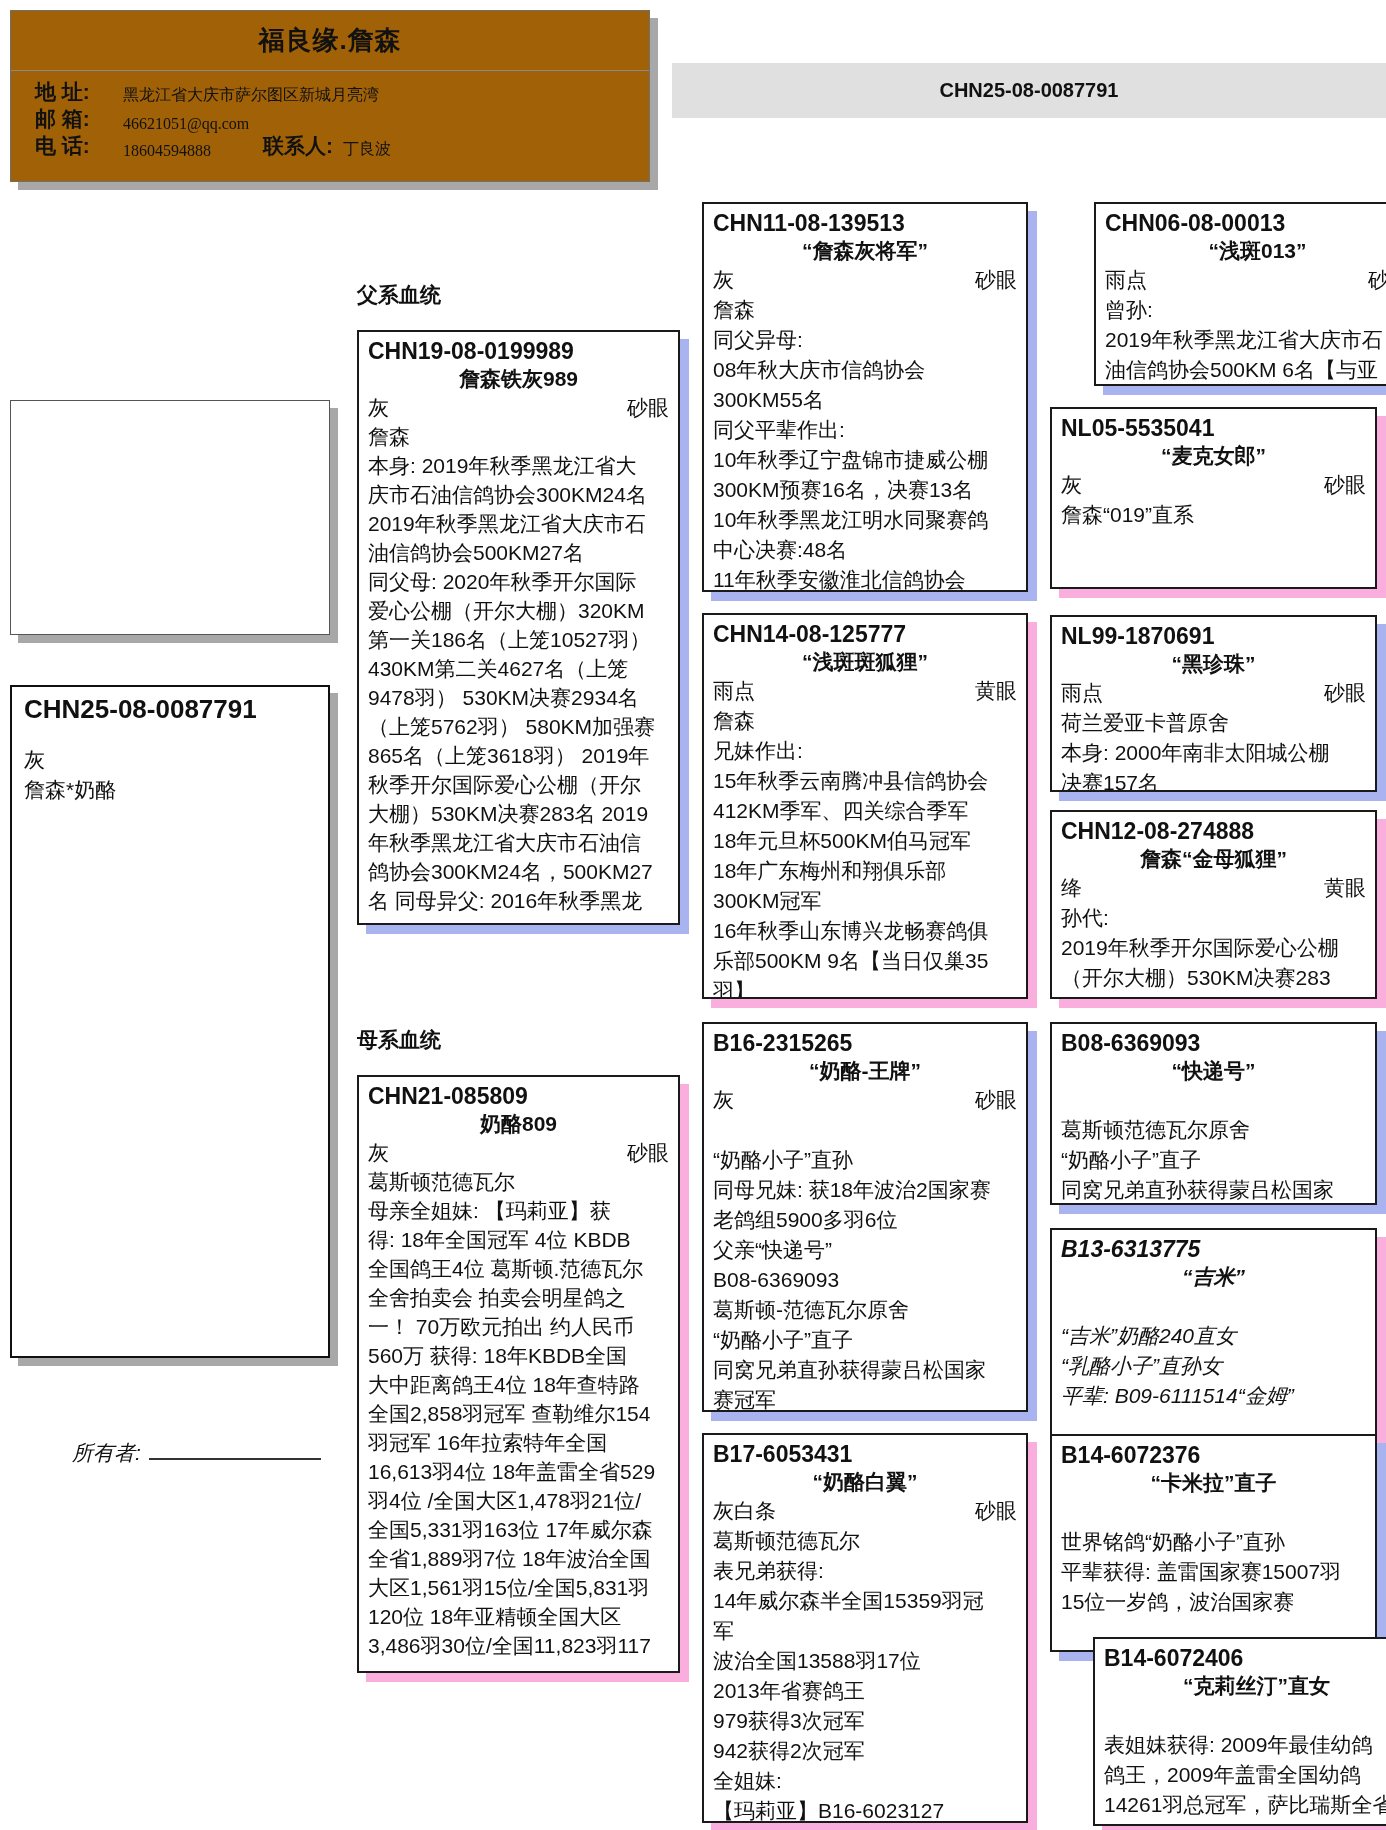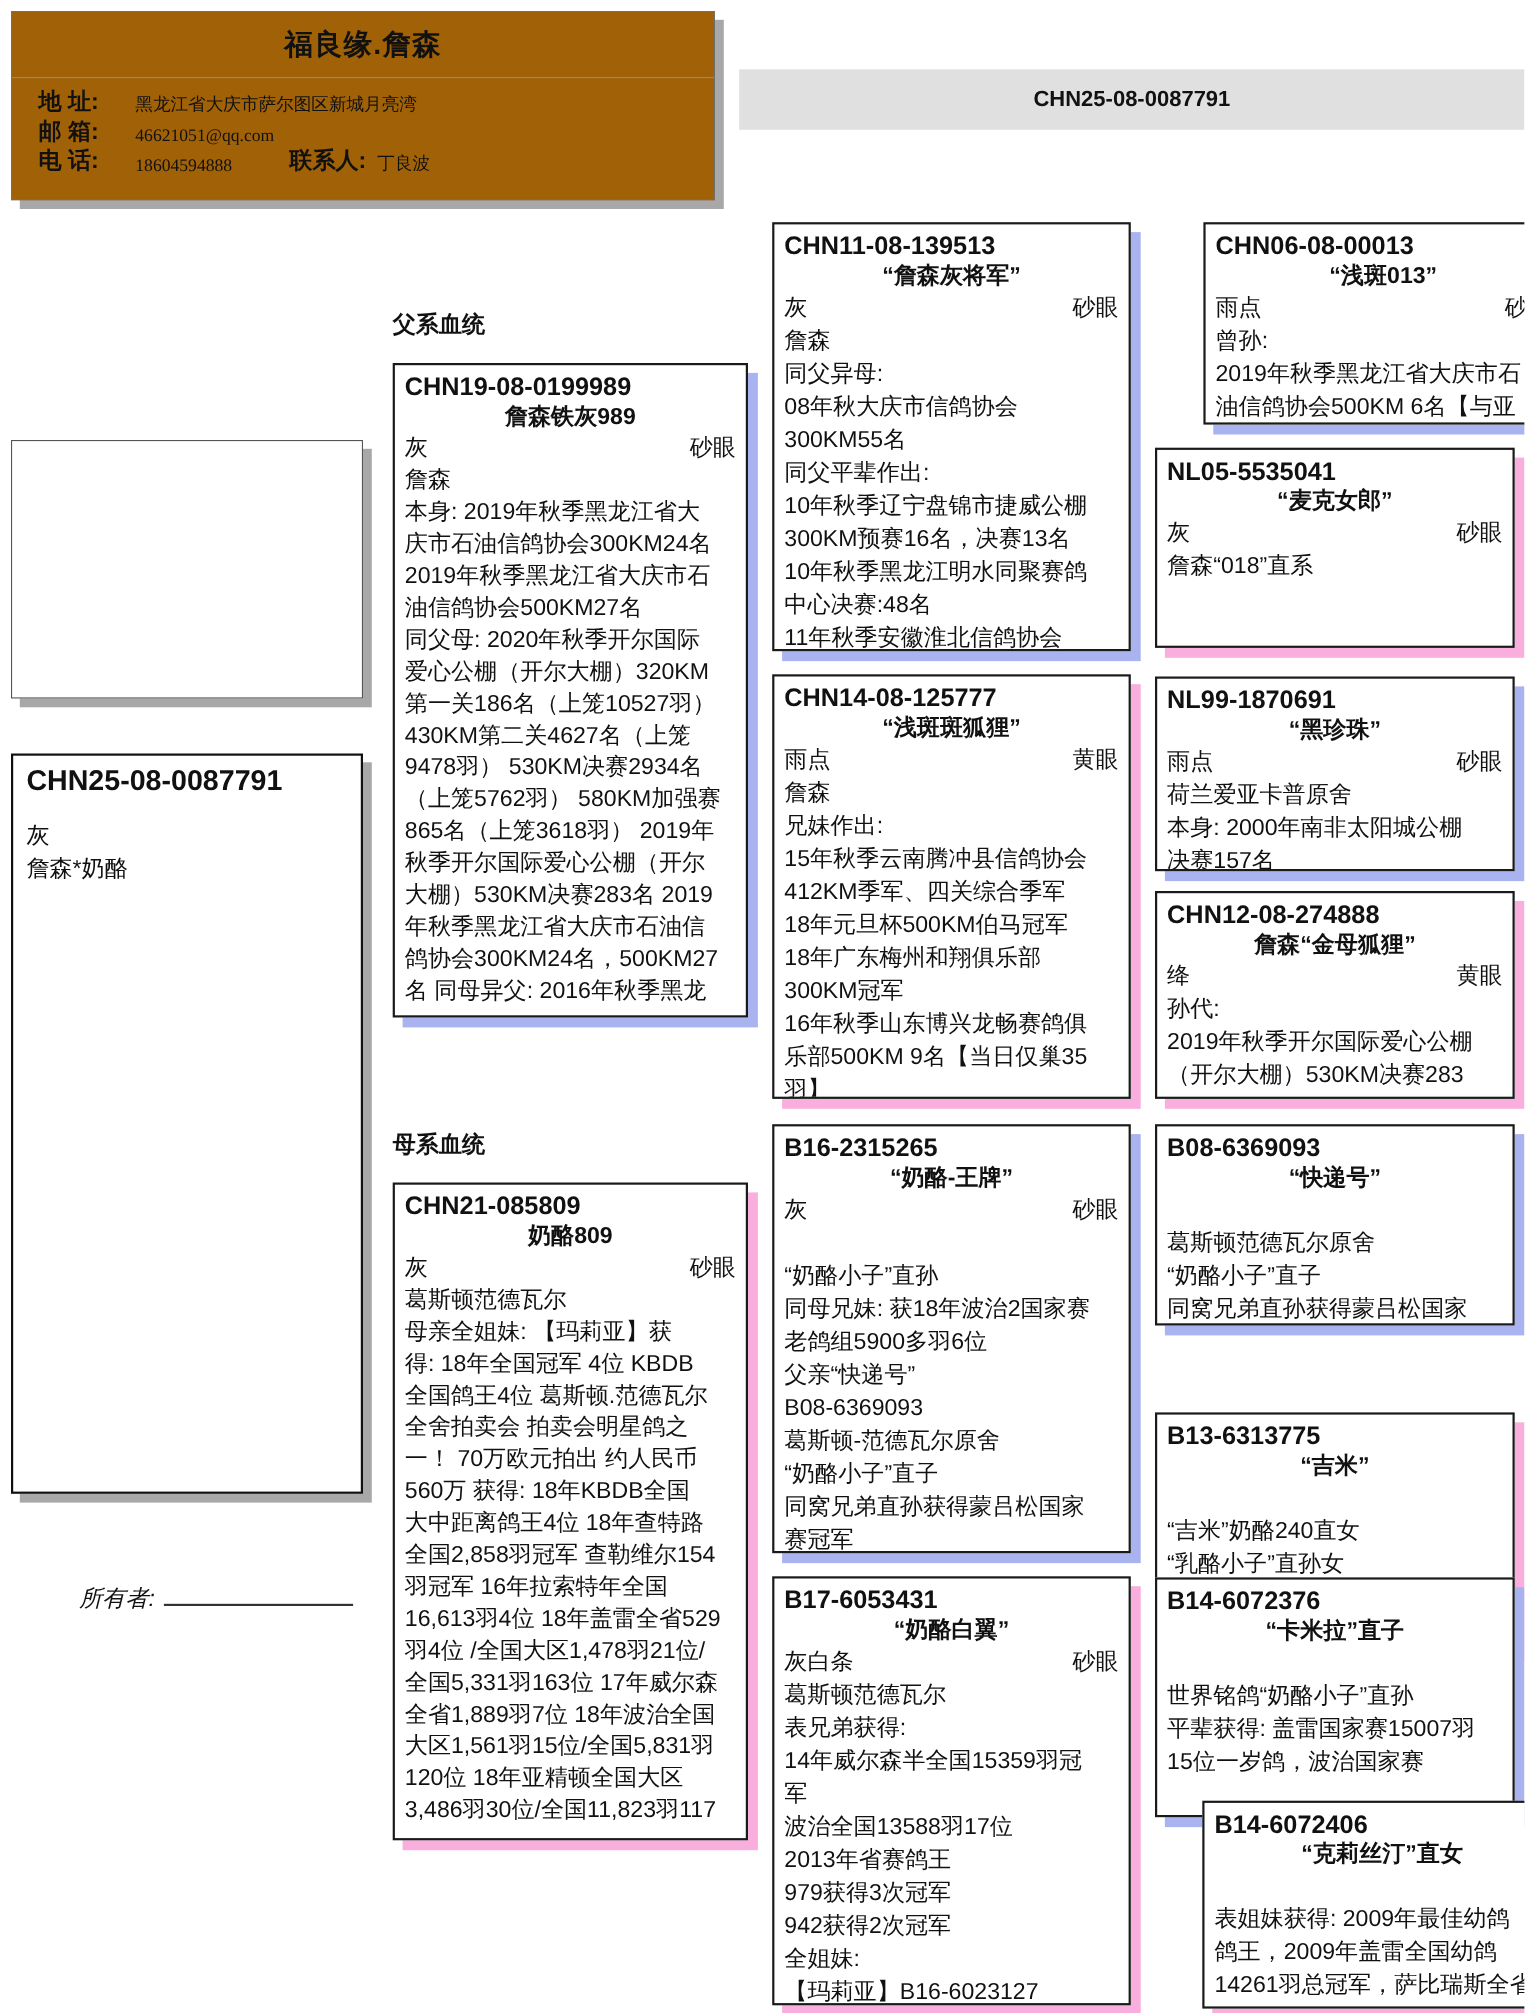--- a/index.html
+++ b/index.html
@@ -52,21 +52,21 @@
   #box-chn21{left:357px;top:1075px;width:323px;height:598px;}
   #box-chn11{left:702px;top:202px;width:326px;height:390px;}
   #box-chn14{left:702px;top:613px;width:326px;height:386px;}
   #box-b16{left:702px;top:1022px;width:326px;height:390px;}
   #box-b17{left:702px;top:1433px;width:326px;height:390px;}
   #box-chn06{left:1050px;top:202px;width:327px;height:184px;margin-left:44px;}
   #box-nl05{left:1050px;top:407px;width:327px;height:182px;}
   #box-nl99{left:1050px;top:615px;width:327px;height:177px;}
   #box-chn12{left:1050px;top:810px;width:327px;height:189px;}
   #box-b08{left:1050px;top:1022px;width:327px;height:183px;}
-  #box-b13{left:1050px;top:1284px;width:327px;height:218px;}
+  #box-b13{left:1050px;top:1228px;width:327px;height:218px;font-style:italic;}
   #box-b14a{left:1050px;top:1434px;width:327px;height:218px;}
   #box-b14b{left:1050px;top:1637px;width:327px;height:189px;margin-left:43px;}
 </style>
 </head>
 <body>
 
 <div class="page">
 
   <div class="header-box">
     <div class="h-title">福良缘.詹森</div>
@@ -261,21 +261,21 @@
   </div>
 
   <div class="pbox pink" id="box-nl05">
     <div class="bid">NL05-5535041</div>
     <div class="bname">“麦克女郎”</div>
     <div class="eyerow">
       <span>灰</span>
       <span>砂眼</span>
     </div>
     <div>
-        <div class="bline">詹森“018”直系</div>
+        <div class="bline">詹森“019”直系</div>
       </div>
   </div>
 
   <div class="pbox blue" id="box-nl99">
     <div class="bid">NL99-1870691</div>
     <div class="bname">“黑珍珠”</div>
     <div class="eyerow">
       <span>雨点</span>
       <span>砂眼</span>
     </div>

